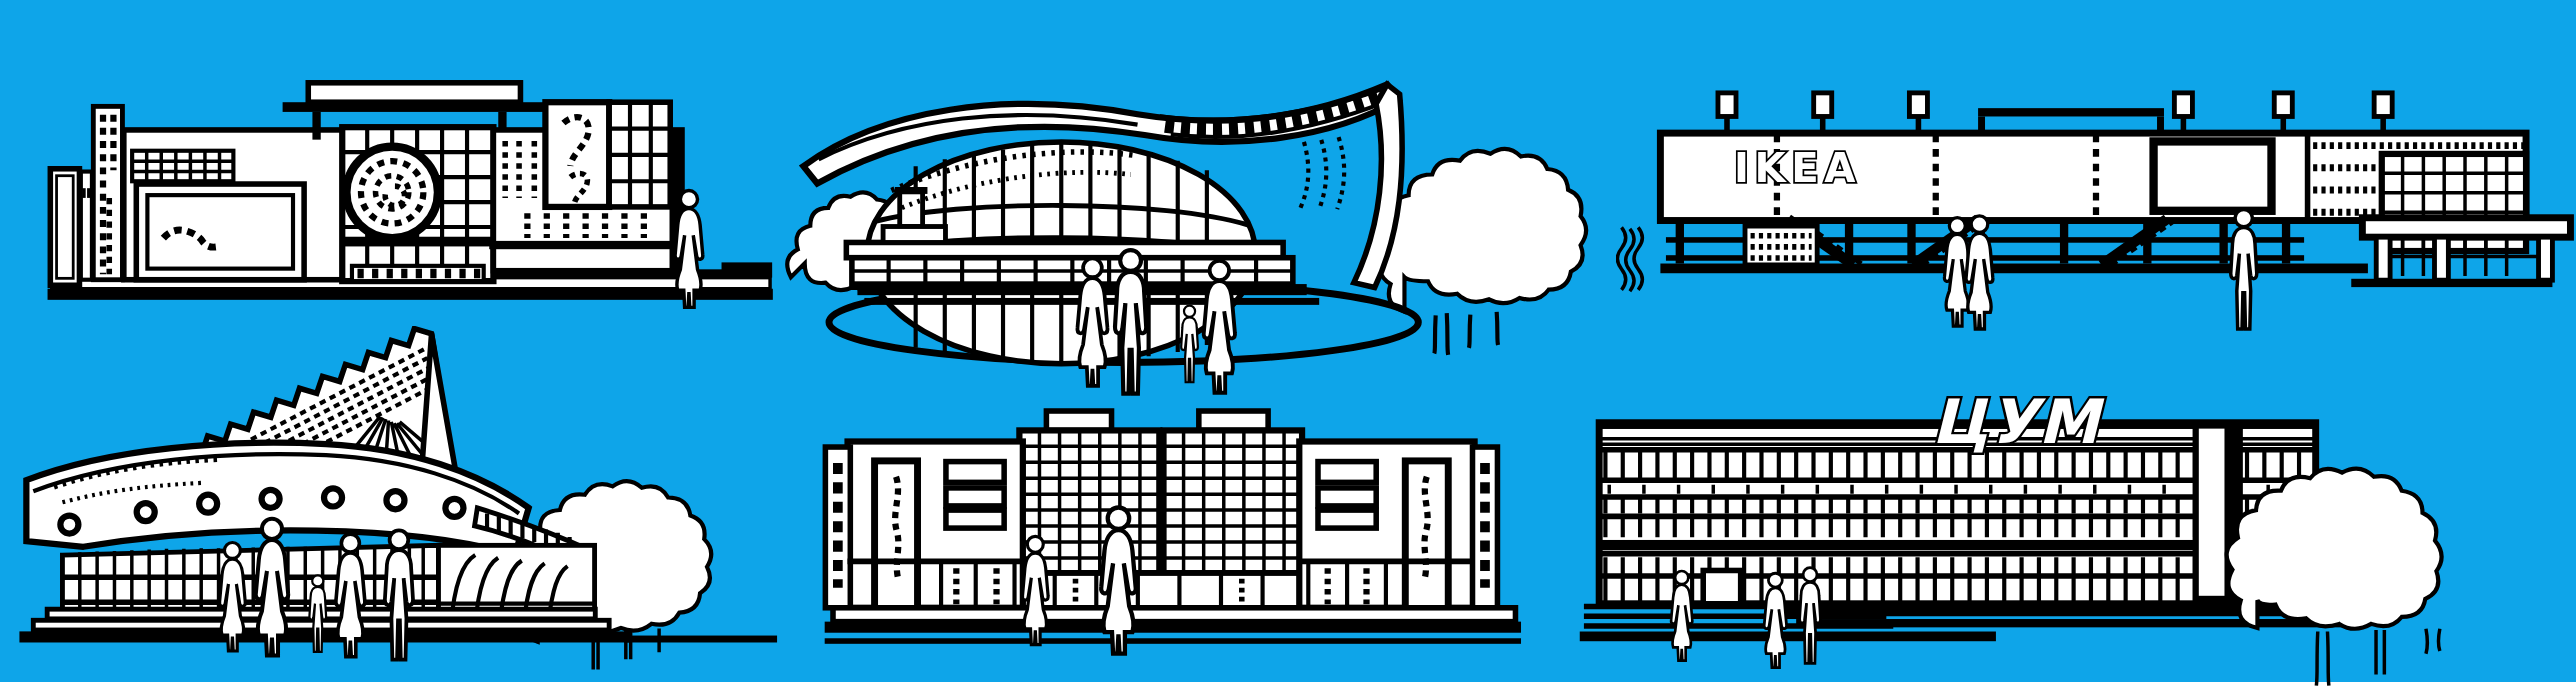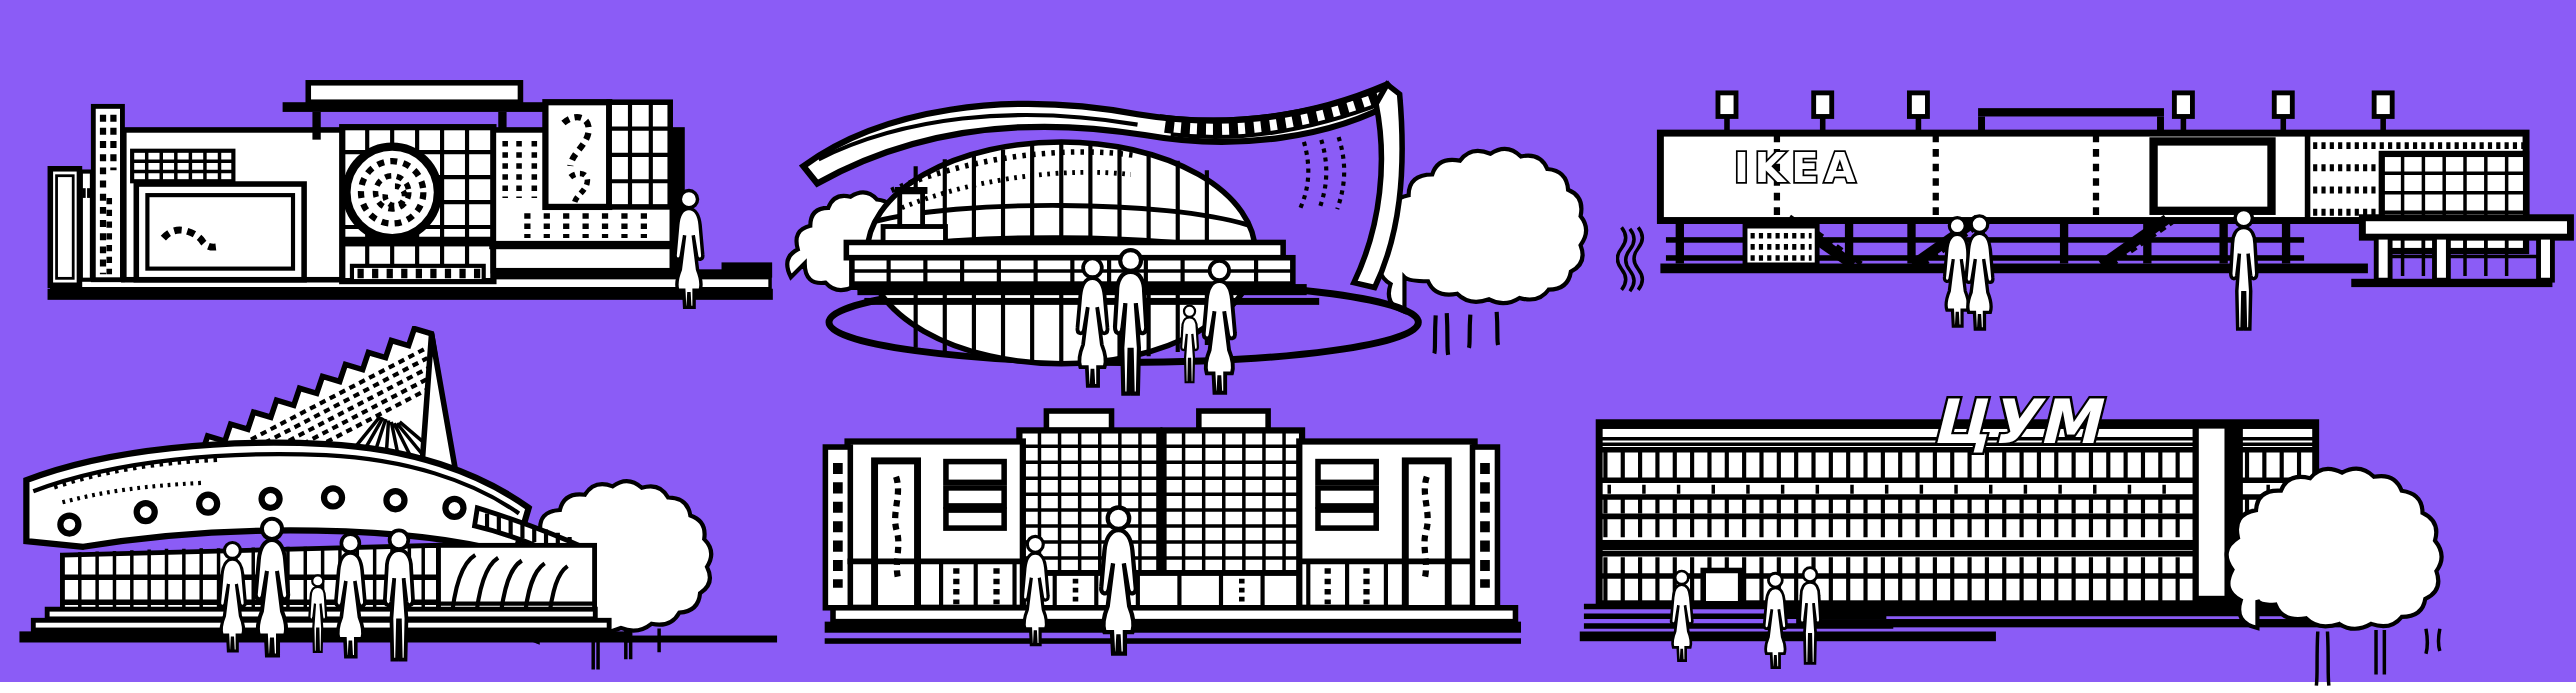--- a/index.html
+++ b/index.html
@@ -1,18 +1,18 @@
 <!DOCTYPE html>
 <html style="font-size:11px"><head>
 <meta charset="utf-8">
 <style>
   html,body{margin:0;padding:0;}
   body{width:2576px;height:694px;background:#ffffff;overflow:hidden;
        font-family:"DejaVu Sans", sans-serif;}
-  #stage{position:relative;width:2576px;height:682px;background:#8b5cf6;}
+  #stage{position:relative;width:2576px;height:682px;background:#0ea5e9;}
   .ill{position:absolute;}
   .wh{fill:#ffffff;stroke:#000000;}
   .bk{fill:#000000;stroke:none;}
   .ln{fill:none;stroke:#000000;}
   text.sign{font-family:"DejaVu Sans", sans-serif;font-weight:900;
             fill:#ffffff;stroke:#000000;paint-order:stroke fill;}
 </style>
 </head>
 <body>
 

